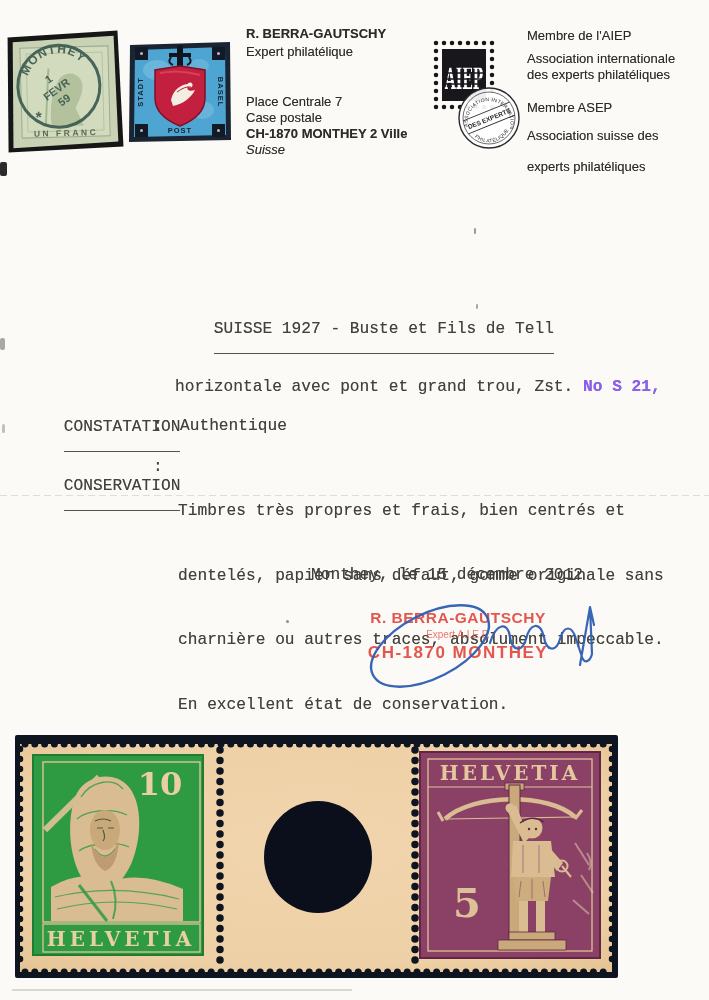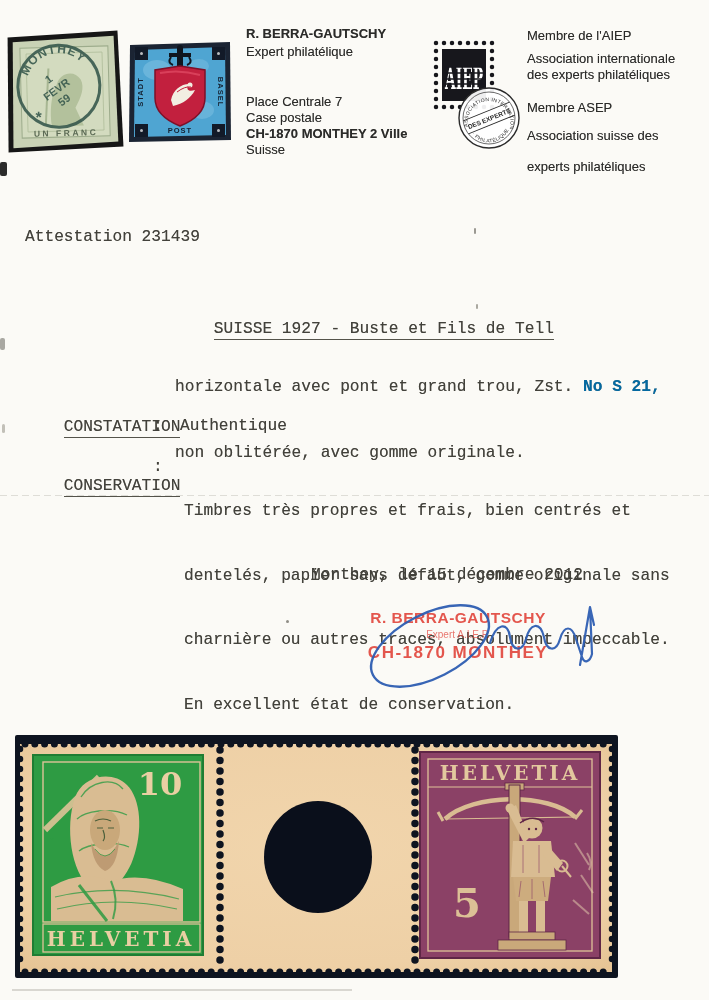--- a/index.html
+++ b/index.html
@@ -5,22 +5,22 @@
   html,body{margin:0;padding:0;background:#e8e8e6;}
   #doc{position:relative;width:709px;height:1000px;background:#fbfaf6;overflow:hidden;
        font-family:"Liberation Sans",sans-serif;color:#2a2a28;}
   .abs{position:absolute;}
   
   .lh-text{font-size:13px;line-height:16px;color:#2b2b29;text-shadow:0 0 .5px rgba(40,40,40,.45);}
   .lh-bold{font-weight:bold;}
   
   .tw{font-family:"Liberation Mono",monospace;font-size:16.2px;color:#42413b;
       white-space:pre;text-shadow:0 0 .6px rgba(60,58,50,.55);line-height:19px;}
-  .tw-b{font-weight:bold;color:#0369a1;}
-  .tw-u{display:inline-block;border-bottom:1.6px solid #54534a;padding-bottom:0;}
+  .tw-b{font-weight:bold;color:#8b5cf6;}
+  .tw-u{display:inline-block;border-bottom:1.6px solid #54534a;padding-bottom:14px;}
   .para{line-height:22px;}
   .cons-lines{line-height:21.5px;}
   
   .redstamp{width:220px;text-align:center;color:#e2493f;opacity:.92;line-height:1;}
   .redstamp .r1{font-size:15.5px;font-weight:bold;letter-spacing:.5px;}
   .redstamp .r2{font-size:10px;margin-top:4px;opacity:.8;}
   .redstamp .r3{font-size:17px;font-weight:bold;letter-spacing:1.5px;margin-top:4px;}
   .speck{position:absolute;border-radius:2px;}
   .faintline{position:absolute;height:1px;opacity:.65;
     background:repeating-linear-gradient(90deg,#cfcdc6 0 7px,transparent 7px 11px);}
@@ -90,21 +90,21 @@
     <path d="M44,60 C46,50 54,44 62,44 C58,50 62,52 68,50 C64,58 56,64 46,66 Z" fill="#f2eee2"></path>
     <circle cx="63" cy="45" r="2.5" fill="#f2eee2"></circle>
     <path d="M50,52 Q58,46 64,47" stroke="#c2203e" stroke-width="1" fill="none"></path>
   </svg>
 
   <div class="abs lh-text lh-bold" style="left:246px;top:26px;">R. BERRA-GAUTSCHY</div>
   <div class="abs lh-text" style="left:246px;top:44px;">Expert philatélique</div>
   <div class="abs lh-text" style="left:246px;top:94px;">Place Centrale 7</div>
   <div class="abs lh-text" style="left:246px;top:110px;">Case postale</div>
   <div class="abs lh-text lh-bold" style="left:246px;top:126px;">CH-1870 MONTHEY 2 Ville</div>
-  <div class="abs lh-text" style="left:246px;top:142px;">Suisse</div>
+  <div class="abs lh-text" style="left:246px;top:142px;font-style:italic;">Suisse</div>
 
   <svg class="abs" style="left:432px;top:37px;" width="100" height="115" viewBox="0 0 100 115">
     <defs>
       <path id="sealTop" d="M 36.8,93 A 21.5,21.5 0 1 1 77.2,93"></path>
       <path id="sealBottom" d="M 38,94 A 21.5,21.5 0 0 0 76,94"></path>
     </defs>
     <rect x="4" y="6" width="56" height="64" fill="none" stroke="#17171c" stroke-width="4.5" stroke-dasharray="0,8" stroke-linecap="round"></rect>
     <rect x="10" y="12" width="44" height="52" fill="#17171c"></rect>
     <text x="32" y="52" text-anchor="middle" fill="#ffffff" font-family="DejaVu Serif,serif" font-weight="bold" font-size="30" textLength="38" lengthAdjust="spacingAndGlyphs">AIEP</text>
     <g stroke="#17171c" stroke-width="1.3">
@@ -130,42 +130,40 @@
     </g>
   </svg>
 
   <div class="abs lh-text" style="left:527px;top:28px;font-weight:500;text-align:right;">Membre de l'AIEP</div>
   <div class="abs lh-text" style="left:527px;top:51px;">Association internationale</div>
   <div class="abs lh-text" style="left:527px;top:67px;text-align:right;">des experts philatéliques</div>
   <div class="abs lh-text" style="left:527px;top:100px;font-weight:400;">Membre ASEP</div>
   <div class="abs lh-text" style="left:527px;top:128px;">Association suisse des</div>
   <div class="abs lh-text" style="left:527px;top:159px;">experts philatéliques</div>
 
-  <div class="abs tw" style="left:25px;top:228px;">Attestation 231439</div>
 
   <div class="abs tw" style="left:175px;top:301px;">
     <span class="tw-u">SUISSE 1927 - Buste et Fils de Tell</span>
   </div>
 
   <div class="abs tw para" style="left:175px;top:332px;">
     <div><span>horizontale avec pont et grand trou, Zst. </span><span class="tw-b">No S 21,</span></div>
-    <div>non oblitérée, avec gomme originale.</div>
   </div>
 
   <div class="abs tw" style="left:25px;top:399px;text-align:right;">
     <span class="tw-u">CONSTATATION</span>
   </div>
   <div class="abs tw" style="left:153px;top:417px;">:</div>
   <div class="abs tw" style="left:180px;top:417px;">Authentique</div>
 
   <div class="abs tw" style="left:25px;top:458px;">
     <span class="tw-u">CONSERVATION</span>
   </div>
   <div class="abs tw" style="left:153px;top:458px;">:</div>
-  <div class="abs tw cons-lines" style="left:184px;top:458px;">
+  <div class="abs tw cons-lines" style="left:178px;top:458px;">
     <div>Timbres très propres et frais, bien centrés et</div>
     <div>dentelés, papier sans défaut, gomme originale sans</div>
     <div>charnière ou autres traces, absolument impeccable.</div>
     <div>En excellent état de conservation.</div>
   </div>
 
   <div class="abs tw" style="left:299px;top:566px;margin-left:12px;">Monthey, le 15 décembre 2012</div>
 
   <div class="abs redstamp" style="left:348px;top:610px;">
     <div class="r1">R. BERRA-GAUTSCHY</div>

